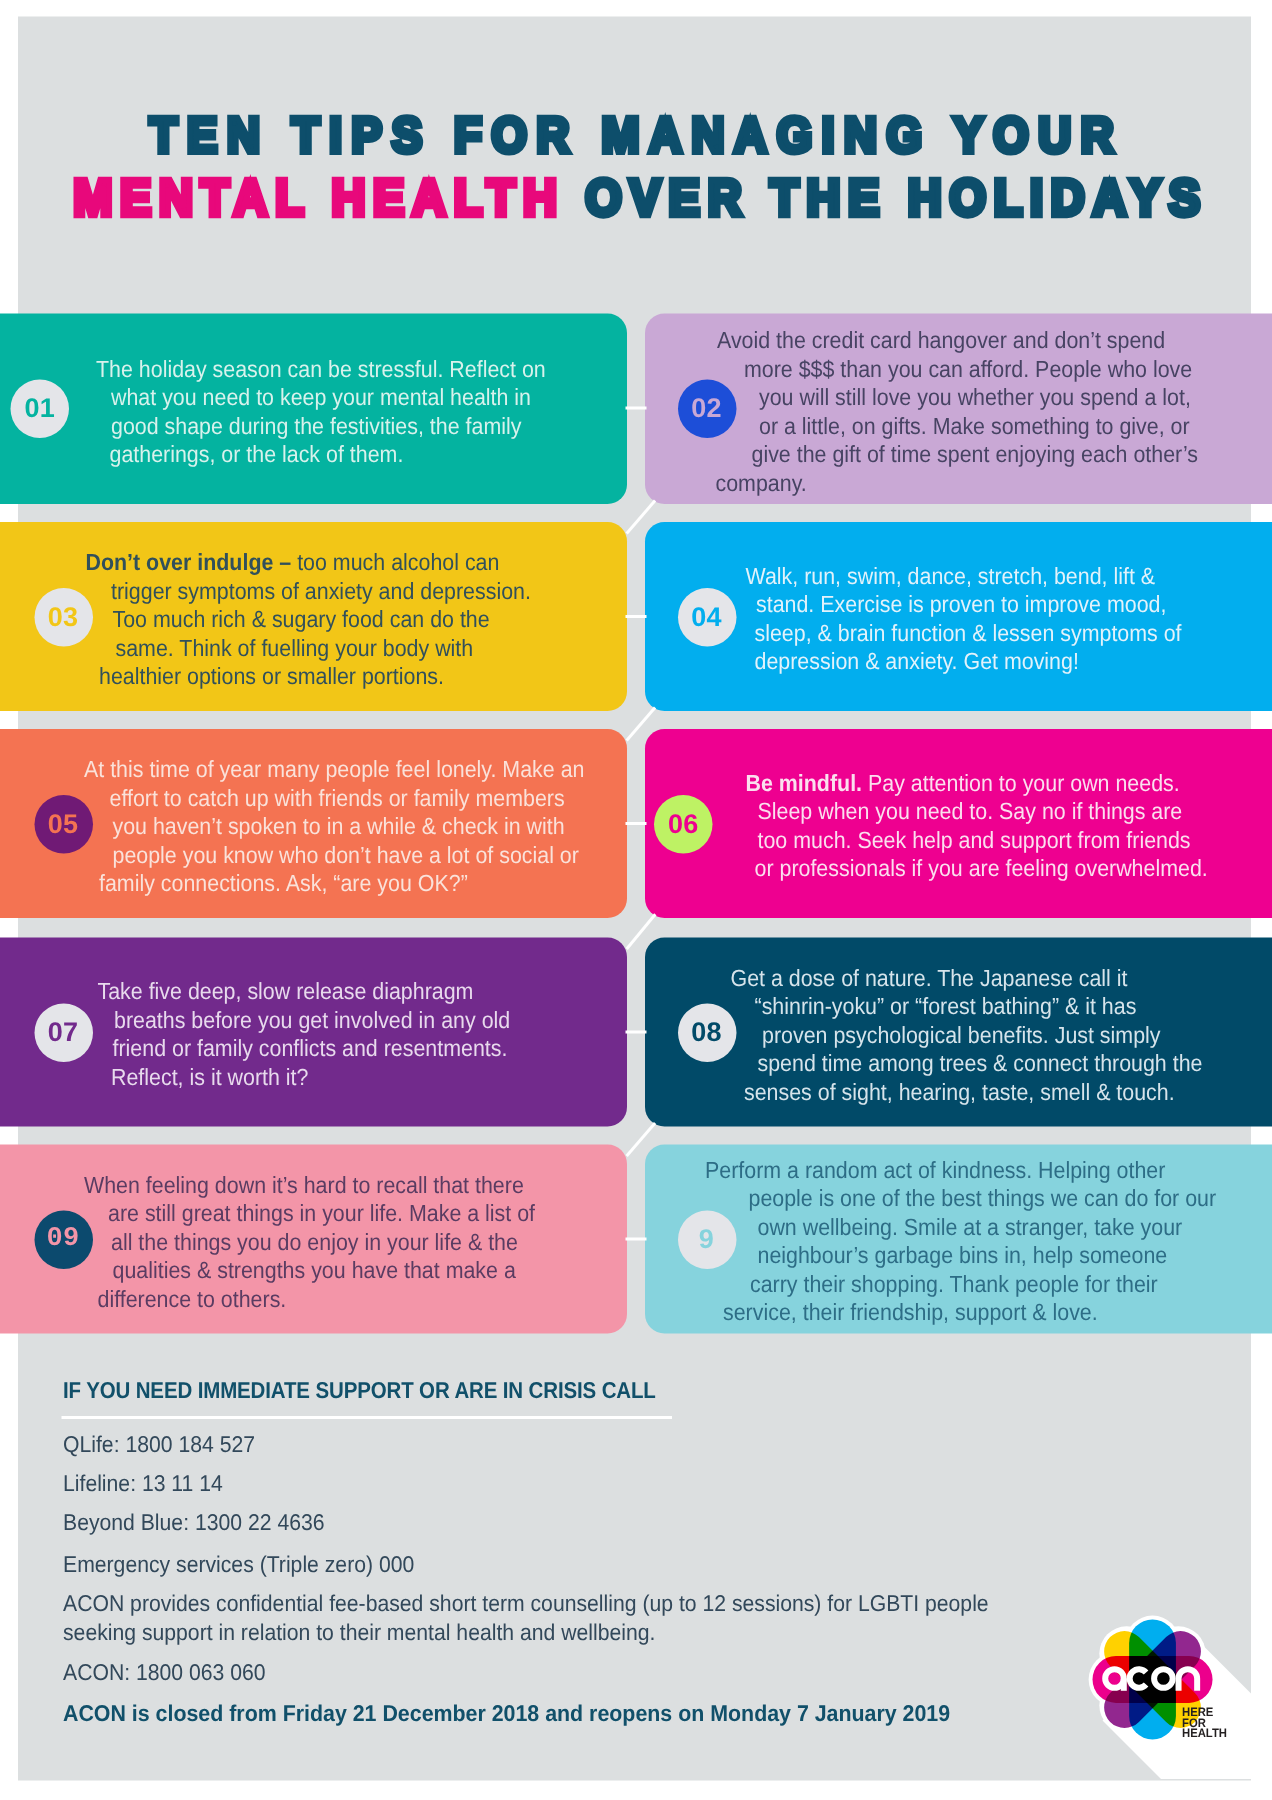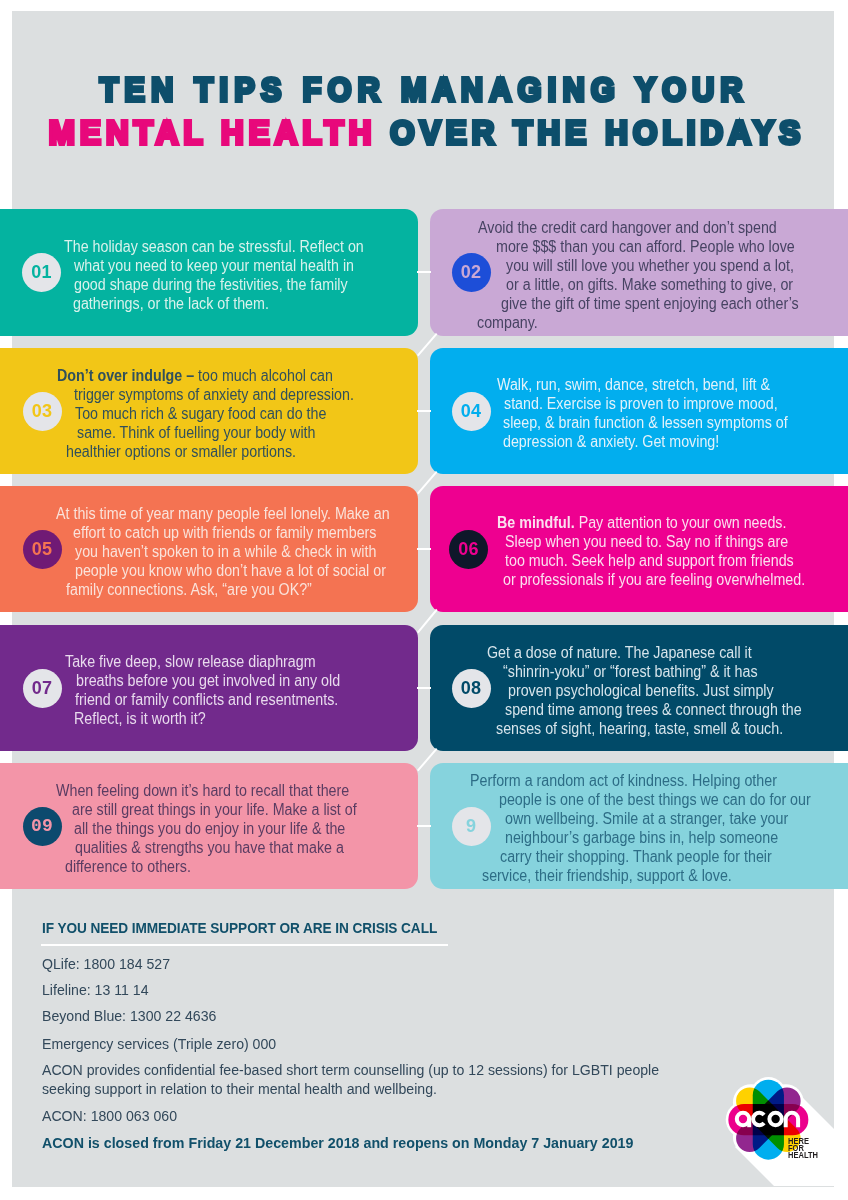--- a/index.html
+++ b/index.html
@@ -51,21 +51,21 @@
 <body>
 
 <div id="page">
   <div id="bg"></div>
 
   <div class="tline" id="tline1">TEN TIPS FOR MANAGING YOUR</div>
   <div class="tline" id="tline2"><span class="pink">MENTAL HEALTH</span><span id="t2rest"> OVER THE HOLIDAYS</span></div>
 
   <div id="grid">
       <div class="card" style="top: 209px; height: 127px; background: rgb(4, 179, 160); left: 0px; width: 418px; border-radius: 0px 13px 13px 0px;"></div>
-      <div class="badge" style="width: 39px; height: 39px; left: 22px; top: 253px; background: rgb(228, 229, 233); color: rgb(4, 179, 160);">01</div>
+      <div class="badge" style="width: 39px; height: 39px; left: 7px; top: 253px; background: rgb(228, 229, 233); color: rgb(4, 179, 160);">01</div>
       <div class="cline" style="left: 64px; top: 237px; color: rgb(216, 242, 236);">The holiday season can be stressful. Reflect on</div>
       <div class="cline" style="left: 74px; top: 256px; color: rgb(216, 242, 236);">what you need to keep your mental health in</div>
       <div class="cline" style="left: 74px; top: 275px; color: rgb(216, 242, 236);">good shape during the festivities, the family</div>
       <div class="cline" style="left: 73px; top: 294px; color: rgb(216, 242, 236);">gatherings, or the lack of them.</div>
       <div class="card" style="top: 209px; height: 127px; background: rgb(201, 168, 213); left: 430px; width: 418px; border-radius: 13px 0px 0px 13px;"></div>
       <div class="badge" style="width: 39px; height: 39px; left: 451.5px; top: 253px; background: #1d4ed8; color: rgb(201, 168, 213);">02</div>
       <div class="cline" style="left: 478px; top: 218px; color: rgb(71, 67, 99);">Avoid the credit card hangover and don’t spend</div>
       <div class="cline" style="left: 496px; top: 237px; color: rgb(71, 67, 99);">more $$$ than you can afford. People who love</div>
       <div class="cline" style="left: 506px; top: 256px; color: rgb(71, 67, 99);">you will still love you whether you spend a lot,</div>
       <div class="cline" style="left: 506px; top: 275px; color: rgb(71, 67, 99);">or a little, on gifts. Make something to give, or</div>
@@ -85,21 +85,21 @@
       <div class="cline" style="left: 503px; top: 413px; color: rgb(226, 242, 251);">sleep, &amp; brain function &amp; lessen symptoms of</div>
       <div class="cline" style="left: 503px; top: 432px; color: rgb(226, 242, 251);">depression &amp; anxiety. Get moving!</div>
       <div class="card" style="top: 486px; height: 126px; background: rgb(244, 115, 82); left: 0px; width: 418px; border-radius: 0px 13px 13px 0px;"></div>
       <div class="badge" style="width: 39px; height: 39px; left: 22.5px; top: 529.5px; background: #701a75; color: rgb(244, 115, 82);">05</div>
       <div class="cline" style="left: 56px; top: 504px; color: rgb(250, 226, 218);">At this time of year many people feel lonely. Make an</div>
       <div class="cline" style="left: 73px; top: 523px; color: rgb(250, 226, 218);">effort to catch up with friends or family members</div>
       <div class="cline" style="left: 75px; top: 542px; color: rgb(250, 226, 218);">you haven’t spoken to in a while &amp; check in with</div>
       <div class="cline" style="left: 75px; top: 561px; color: rgb(250, 226, 218);">people you know who don’t have a lot of social or</div>
       <div class="cline" style="left: 66px; top: 580px; color: rgb(250, 226, 218);">family connections. Ask, “are you OK?”</div>
       <div class="card" style="top: 486px; height: 126px; background: rgb(238, 0, 144); left: 430px; width: 418px; border-radius: 13px 0px 0px 13px;"></div>
-      <div class="badge" style="width: 39px; height: 39px; left: 449px; top: 529.5px; background: #0f172a; color: rgb(238, 0, 144);">06</div>
+      <div class="badge" style="width: 39px; height: 39px; left: 436px; top: 529.5px; background: #bef264; color: rgb(238, 0, 144);">06</div>
       <div class="cline" style="left: 497px; top: 513px; color: rgb(251, 223, 239);"><b>Be mindful.</b> Pay attention to your own needs.</div>
       <div class="cline" style="left: 505px; top: 532px; color: rgb(251, 223, 239);">Sleep when you need to. Say no if things are</div>
       <div class="cline" style="left: 505px; top: 551px; color: rgb(251, 223, 239);">too much. Seek help and support from friends</div>
       <div class="cline" style="left: 503px; top: 570px; color: rgb(251, 223, 239);">or professionals if you are feeling overwhelmed.</div>
       <div class="card" style="top: 625px; height: 126px; background: rgb(114, 42, 140); left: 0px; width: 418px; border-radius: 0px 13px 13px 0px;"></div>
       <div class="badge" style="width: 39px; height: 39px; left: 22.5px; top: 668.5px; background: rgb(228, 229, 233); color: rgb(114, 42, 140);">07</div>
       <div class="cline" style="left: 65px; top: 652px; color: rgb(232, 218, 237);">Take five deep, slow release diaphragm</div>
       <div class="cline" style="left: 76px; top: 671px; color: rgb(232, 218, 237);">breaths before you get involved in any old</div>
       <div class="cline" style="left: 75px; top: 690px; color: rgb(232, 218, 237);">friend or family conflicts and resentments.</div>
       <div class="cline" style="left: 74px; top: 709px; color: rgb(232, 218, 237);">Reflect, is it worth it?</div>

